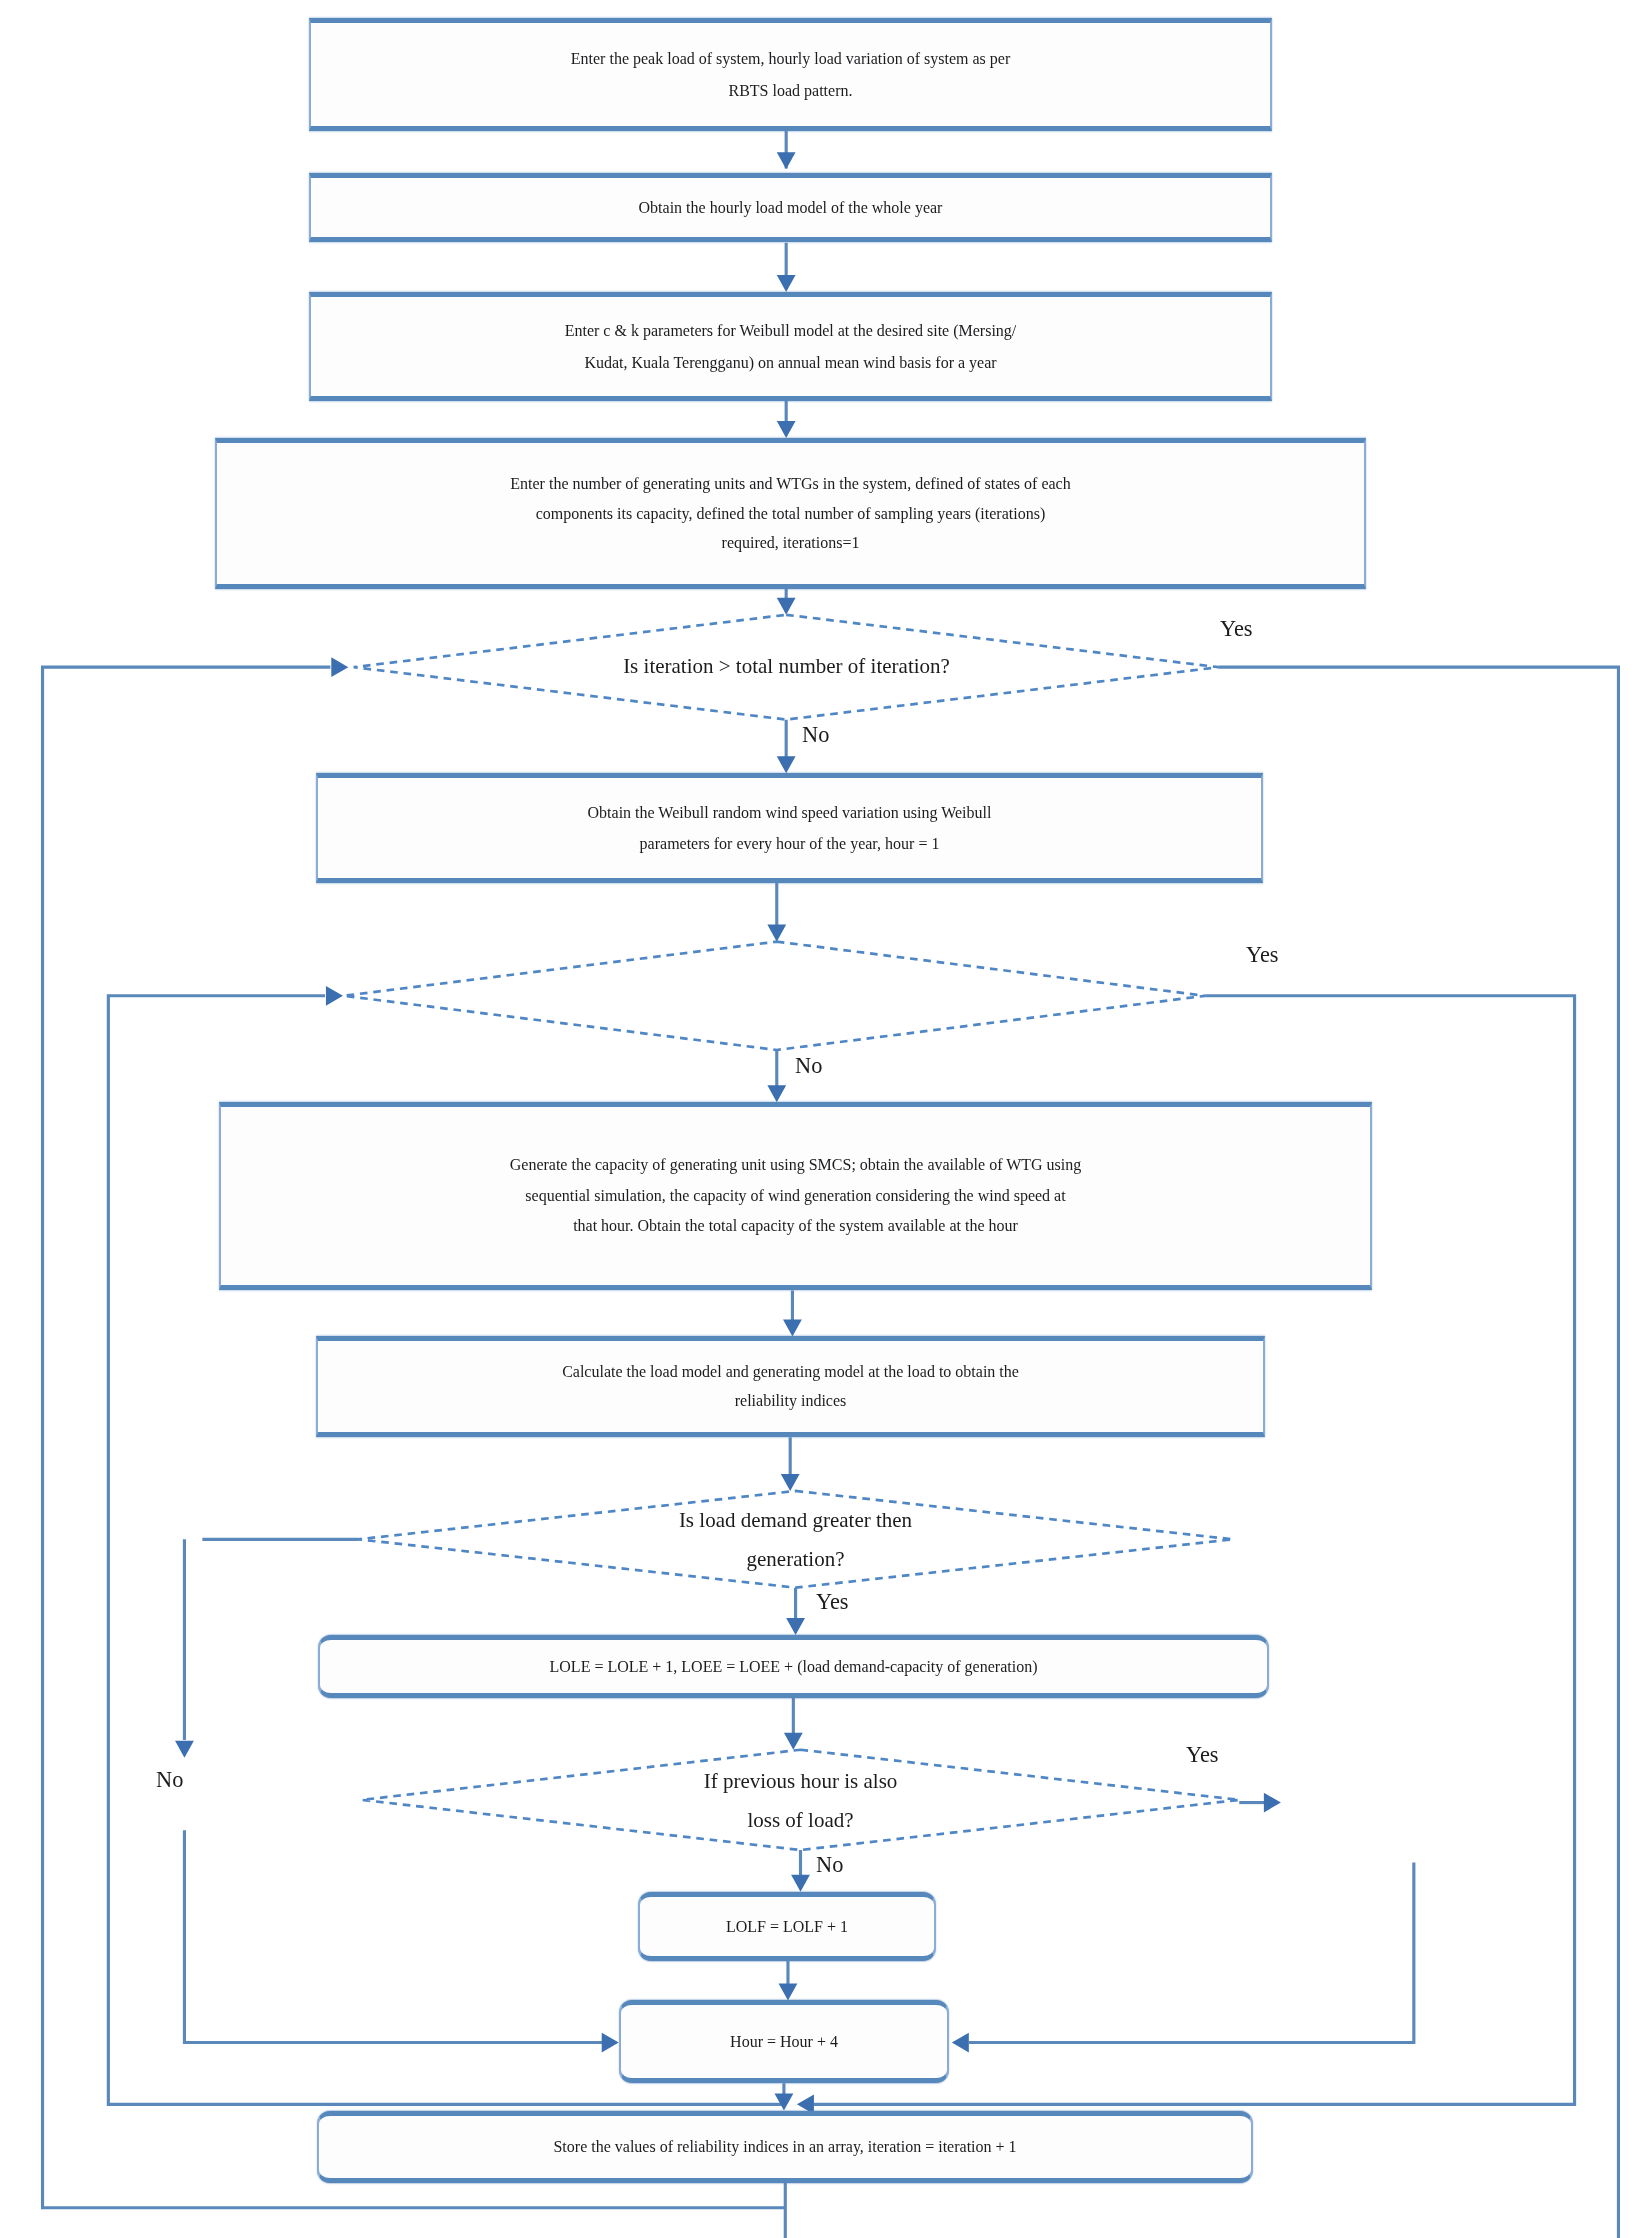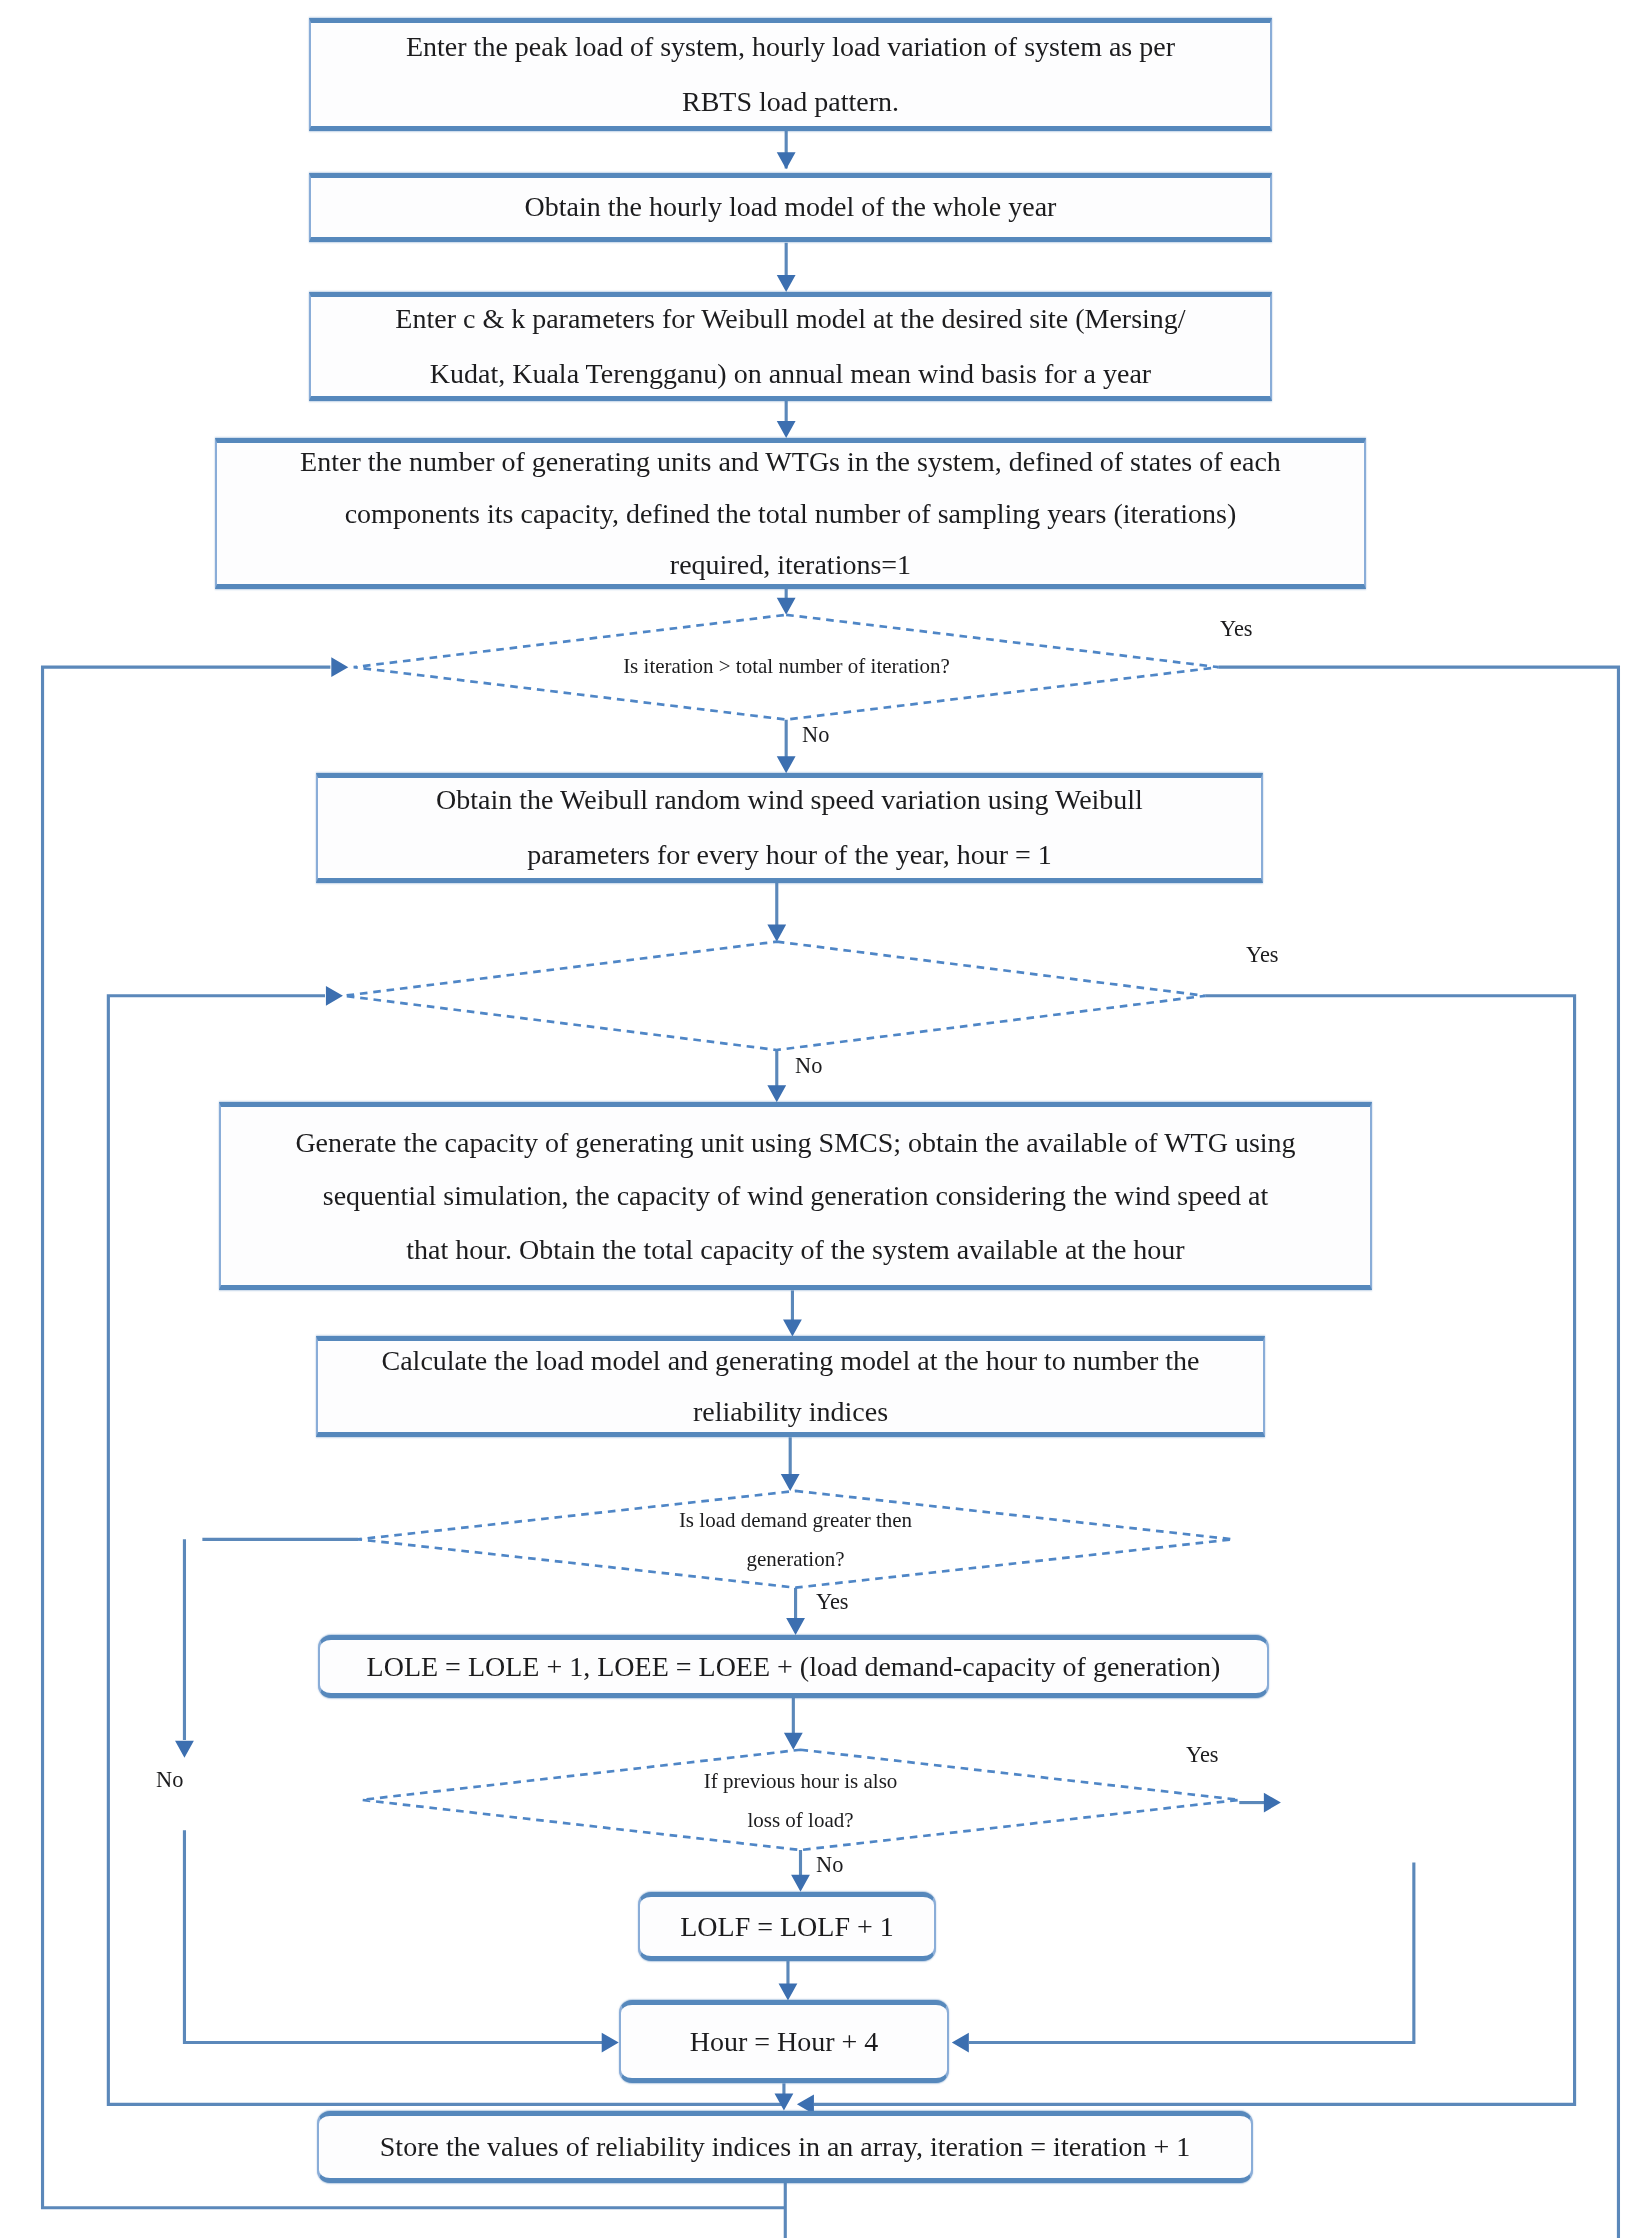--- a/index.html
+++ b/index.html
@@ -4,21 +4,21 @@
 <style>
   html,body{margin:0;padding:0;background:#ffffff;}
   .page{position:relative;width:1648px;height:2412px;background:#ffffff;overflow:hidden;
         font-family:"Liberation Serif","DejaVu Serif",serif;color:#1c1c1e;}
   .layer{position:absolute;left:0;top:0;}
   .node{position:absolute;box-sizing:border-box;display:flex;align-items:center;justify-content:center;
         text-align:center;white-space:pre-line;background:#fdfdfe;
         border-left:2.2px solid #8aadd8;border-right:2.2px solid #8aadd8;
         border-top:5.4px solid #5688bc;border-bottom:5.4px solid #5688bc;
         box-shadow:0 0.9px 1.3px rgba(86,136,188,.35), 0 -0.9px 1.3px rgba(86,136,188,.35);
-        font-size:28px;line-height:1.95;padding:0 18px;}
+        font-size:16px;line-height:1.95;padding:0 18px;}
   .node.small{line-height:1.2;border-radius:13px;}
   .dlabel{position:absolute;display:flex;align-items:center;justify-content:center;text-align:center;
           white-space:pre-line;font-size:21px;line-height:1.85;}
   .elabel{position:absolute;font-size:22.4px;line-height:1.1;}
 </style>
 </head>
 <body>
 
 <div class="page">
 
@@ -138,21 +138,21 @@
   <div class="node" style="left:309px;top:292px;width:963px;height:109px;">Enter c &amp; k parameters for Weibull model at the desired site (Mersing/
 Kudat, Kuala Terengganu) on annual mean wind basis for a year</div>
   <div class="node" style="left:215px;top:438px;width:1151px;height:151px;line-height:1.85;">Enter the number of generating units and WTGs in the system, defined of states of each
 components its capacity, defined the total number of sampling years (iterations)
 required, iterations=1</div>
   <div class="node" style="left:316px;top:773px;width:947px;height:110px;">Obtain the Weibull random wind speed variation using Weibull
 parameters for every hour of the year, hour = 1</div>
   <div class="node" style="left:219px;top:1102px;width:1153px;height:188px;line-height:1.9;">Generate the capacity of generating unit using SMCS; obtain the available of WTG using
 sequential simulation, the capacity of wind generation considering the wind speed at
 that hour. Obtain the total capacity of the system available at the hour</div>
-  <div class="node" style="left:316px;top:1336px;width:949px;height:101px;line-height:1.8;">Calculate the load model and generating model at the hour to number the
+  <div class="node" style="left:316px;top:1336px;width:949px;height:101px;line-height:1.8;">Calculate the load model and generating model at the load to obtain the
 reliability indices</div>
   <div class="node small" style="left:318px;top:1635px;width:951px;height:63px;">LOLE = LOLE + 1, LOEE = LOEE + (load demand-capacity of generation)</div>
   <div class="node small" style="left:638px;top:1892px;width:298px;height:69px;">LOLF = LOLF + 1</div>
   <div class="node small" style="left:619px;top:2000px;width:330px;height:83px;">Hour = Hour + 4</div>
   <div class="node small" style="left:317px;top:2111px;width:936px;height:72px;">Store the values of reliability indices in an array, iteration = iteration + 1</div>
 
   <div class="dlabel" style="left:473px;top:622px;width:627px;height:90px;line-height:1.2;">Is iteration &gt; total number of iteration?</div>
   <div class="dlabel" style="left:482px;top:1490px;width:627px;height:99px;">Is load demand greater then
 generation?</div>
   <div class="dlabel" style="left:487px;top:1751px;width:627px;height:99px;">If previous hour is also

